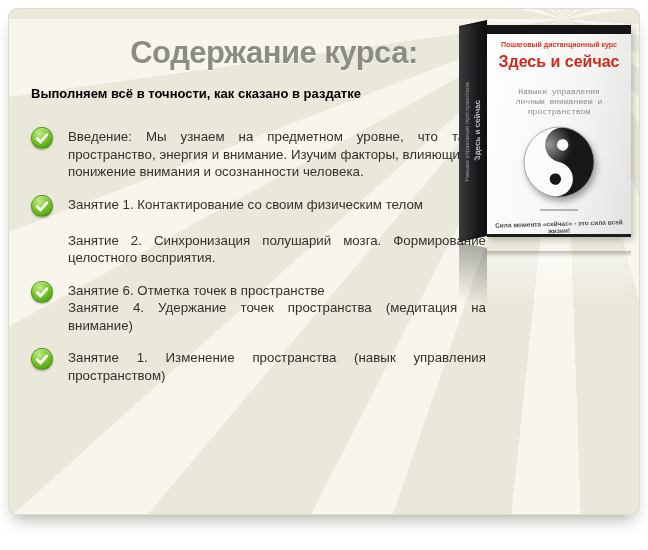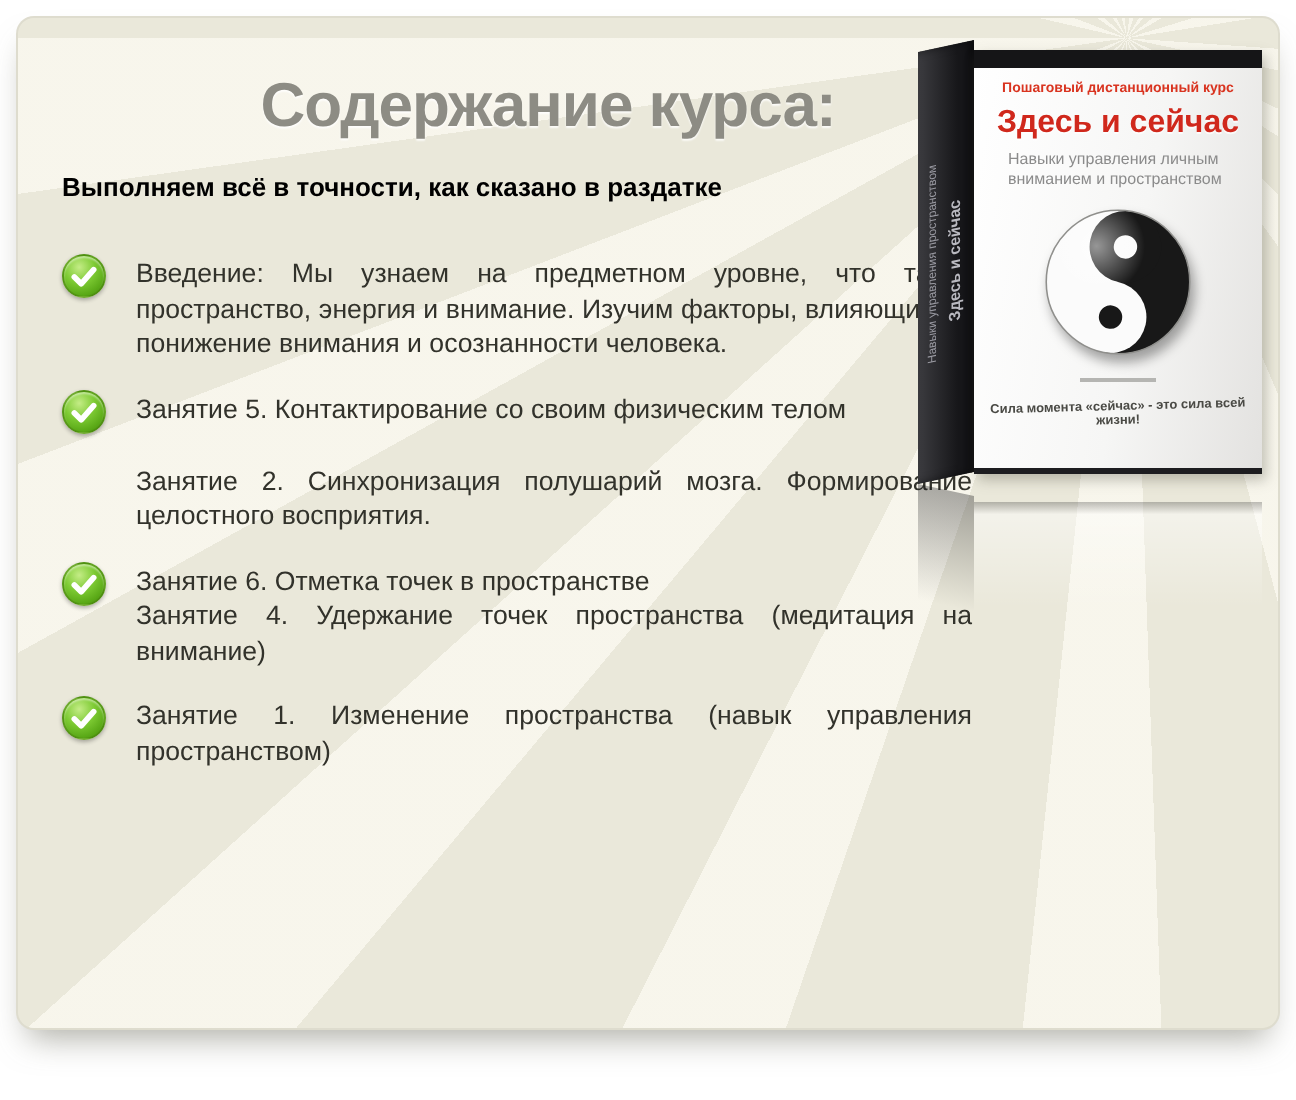--- a/index.html
+++ b/index.html
@@ -36,21 +36,21 @@
   .spine-title{font-size:8px;font-weight:bold;color:#b9b9c0;}
   .spine-subtitle{font-size:6px;}
   .box-face{position:absolute;left:28px;top:6px;right:2px;height:212px;box-sizing:border-box;
     background:linear-gradient(100deg,#ffffff 0%,#f6f6f5 55%,#e3e2e0 100%);
     border-top:9px solid #151517;border-bottom:3px solid #1d1d20;
     box-shadow:2px 3px 6px rgba(90,90,75,0.35);
     display:flex;flex-direction:column;align-items:center;}
   .face-badge{margin-top:7px;font-size:7px;font-weight:bold;color:#d93420;text-align:center;}
   .face-title{margin-top:5px;font-size:16px;font-weight:bold;color:#d0281c;
     text-shadow:0 1px 0 rgba(255,255,255,0.7);}
-  .face-subtitle{margin-top:4px;font-size:8px;line-height:10px;color:#8b8b8b;width:110px;}
+  .face-subtitle{margin-top:16px;font-size:8px;line-height:10px;color:#8b8b8b;text-align:center;width:110px;font-family:Liberation Mono, monospace;}
   .yinyang{margin-top:7px;width:78px;height:78px;filter:drop-shadow(2px 4px 3px rgba(0,0,0,0.35));}
   .face-divider{margin-top:9px;width:38px;height:2px;background:#b5b5b2;}
   .face-tagline{margin-top:9px;font-size:6.5px;font-weight:bold;color:#4a4a45;text-align:center;
     transform:rotate(-1.5deg);width:130px;}
   
   .box-reflection{position:absolute;top:232px;left:0;width:174px;height:72px;pointer-events:none;}
   .refl-spine{position:absolute;left:0;top:-6px;width:28px;height:58px;transform:skewY(12deg);
     background:linear-gradient(to bottom, rgba(25,25,28,0.35), rgba(25,25,28,0));}
   .refl-face{position:absolute;left:28px;right:2px;top:0;height:62px;
     background:linear-gradient(to bottom, rgba(30,30,33,0.28) 0%, rgba(255,255,255,0.45) 10%, rgba(255,255,255,0) 85%);}
@@ -76,21 +76,21 @@
         </div>
       </div>
 
       <div class="item">
         <span class="check-icon">
           <svg viewBox="0 0 24 24">
               <path d="M6.2 12.6l4.1 4.1L17.8 8.2" fill="none" stroke="#ffffff" stroke-width="3.4" stroke-linecap="round" stroke-linejoin="round"></path>
             </svg>
         </span>
         <div class="item-text">
-          <div class="line">Занятие 5. Контактирование со своим физическим телом</div>
+          <div class="line">Занятие 1. Контактирование со своим физическим телом</div>
         </div>
       </div>
 
       <div class="item">
         <span class="icon-spacer"></span>
         <div class="item-text">
           <div class="line">Занятие 2. Синхронизация полушарий мозга. Формирование целостного восприятия.</div>
         </div>
       </div>
 

